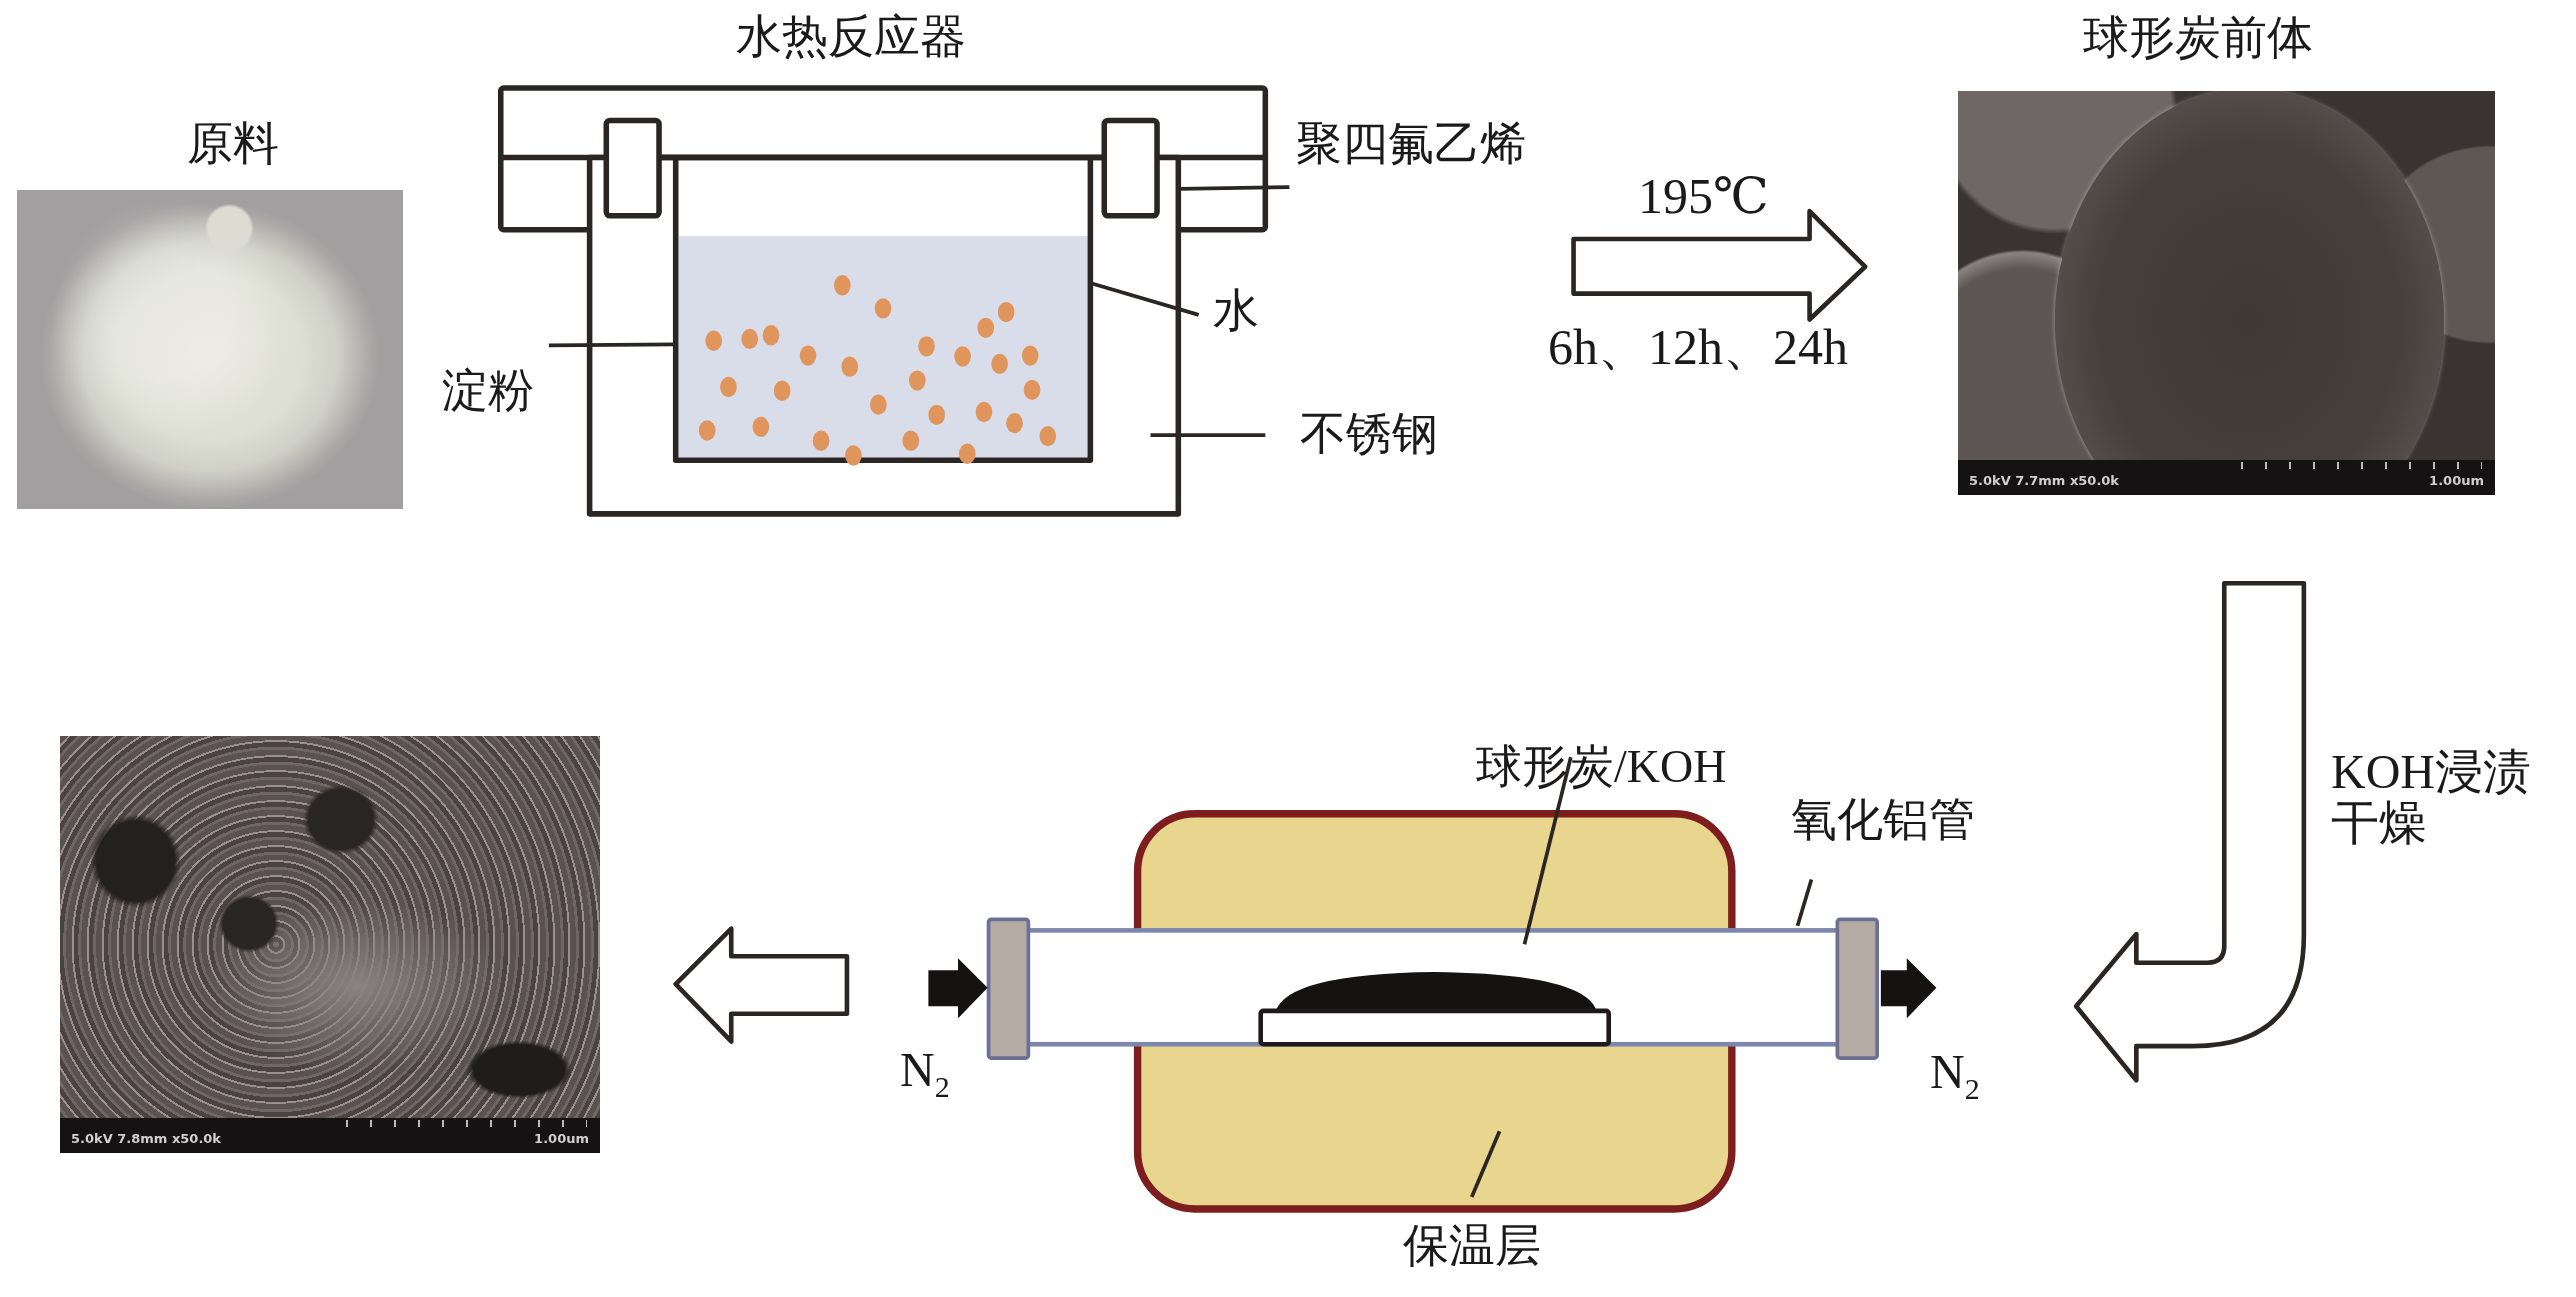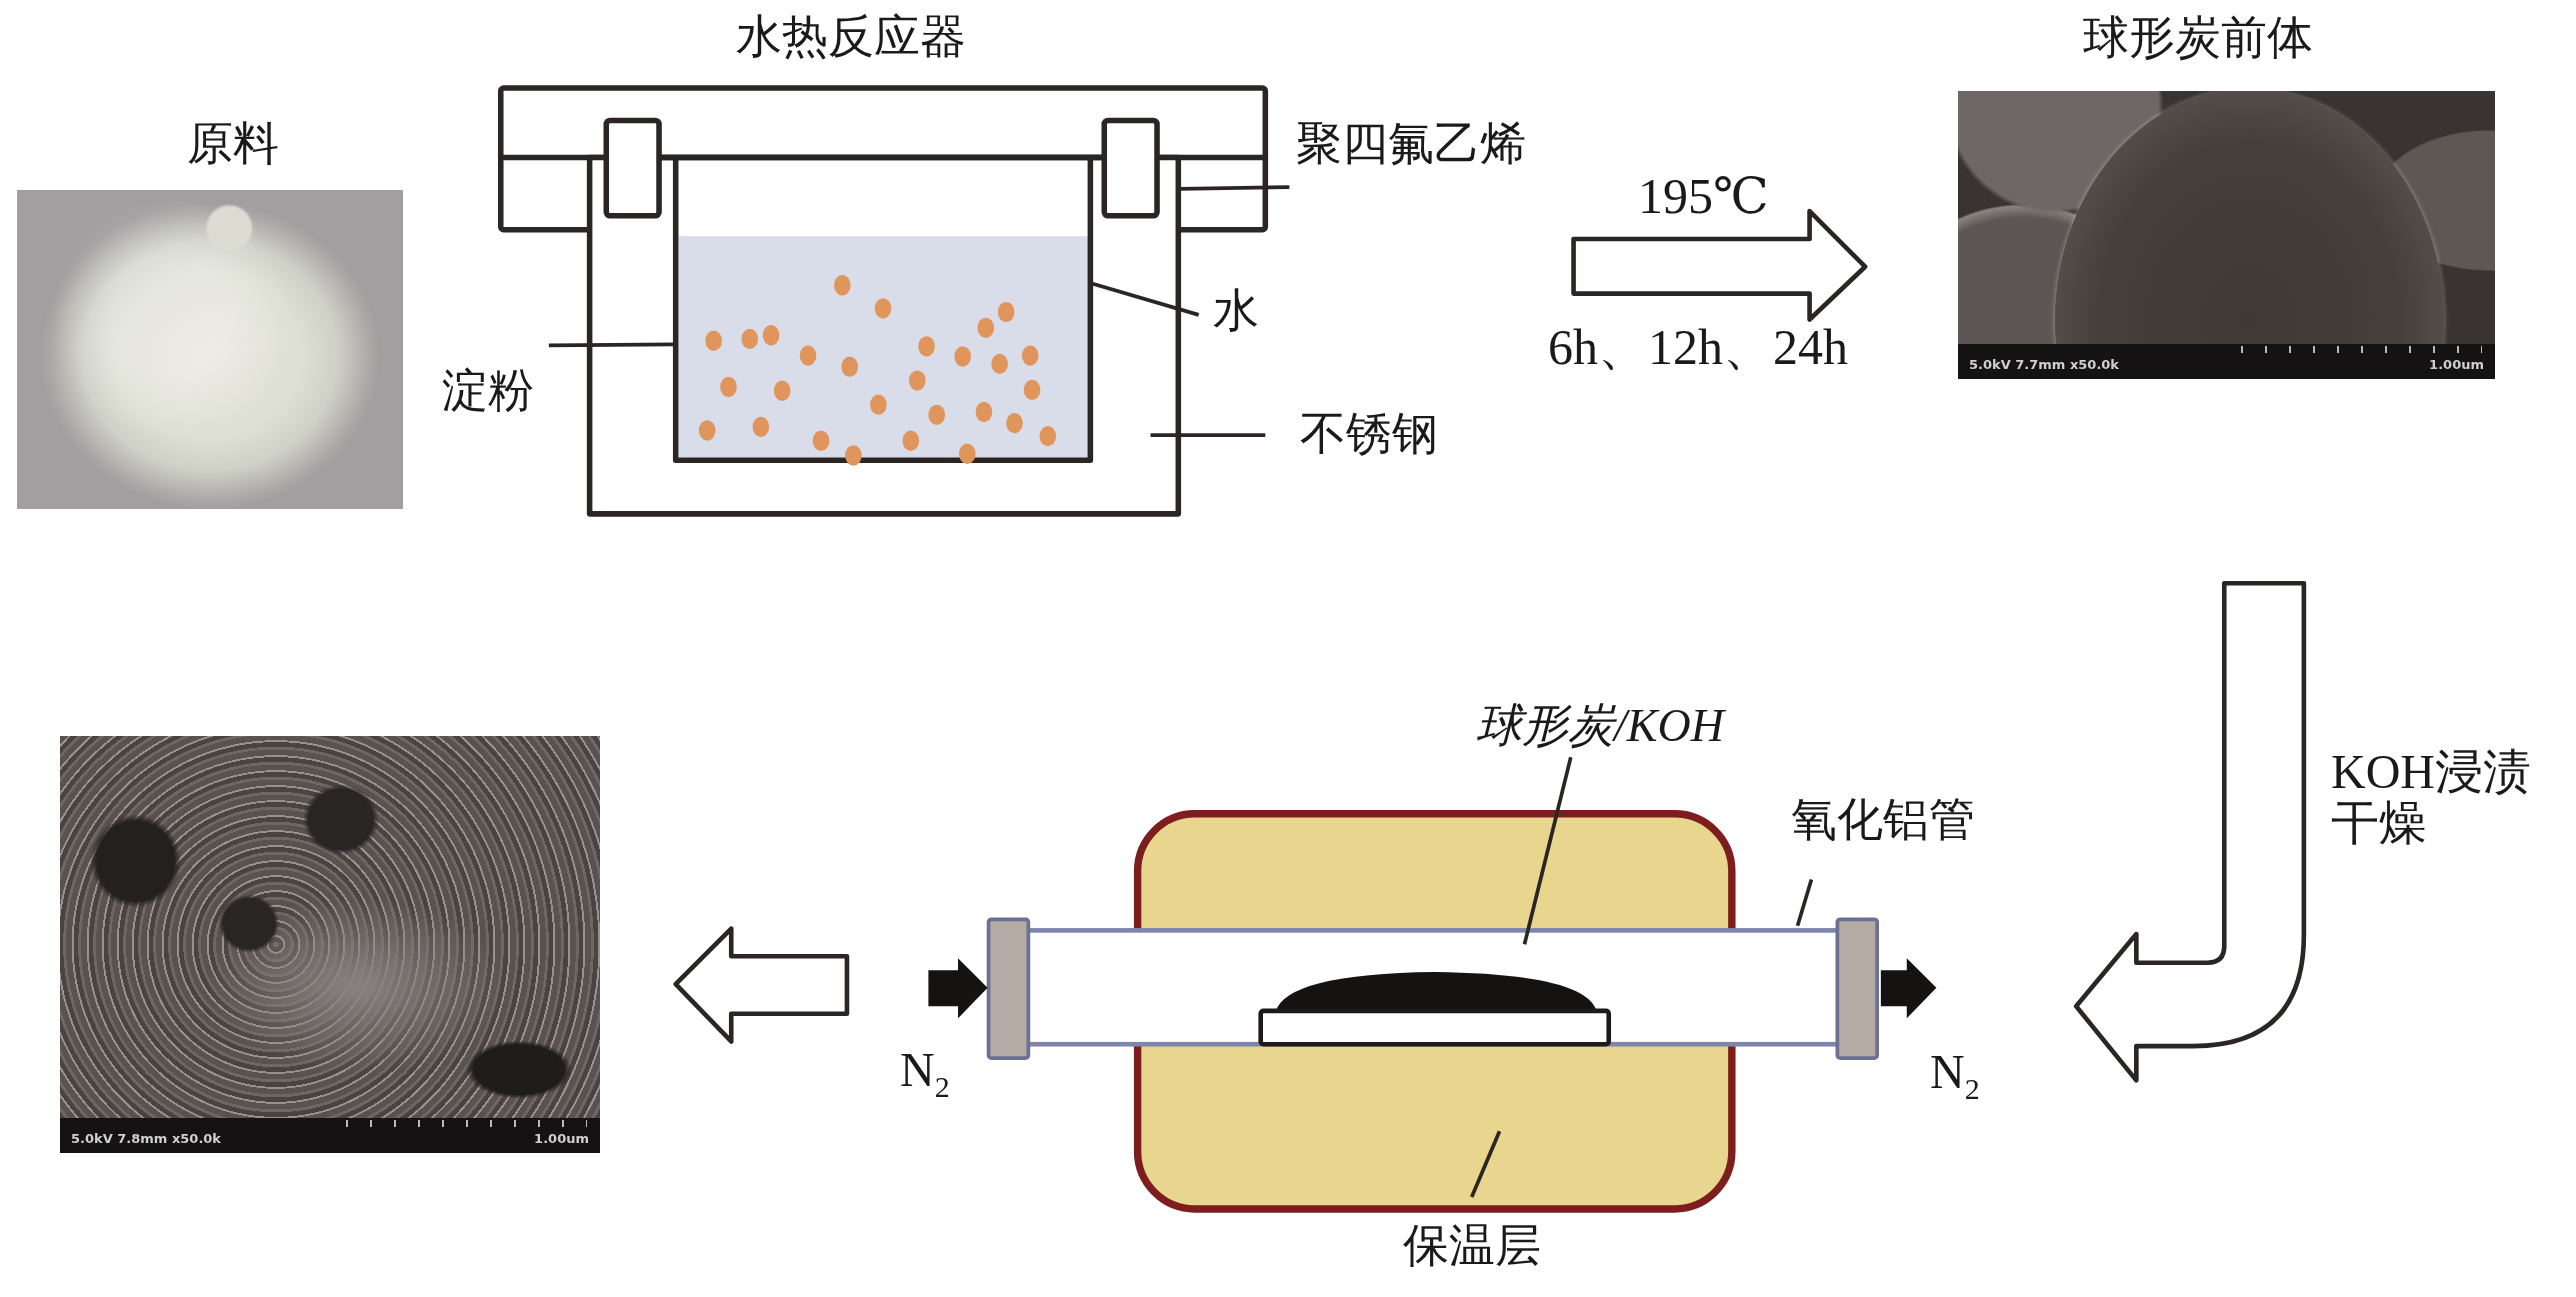--- a/index.html
+++ b/index.html
@@ -13,21 +13,21 @@
     background: radial-gradient(ellipse 44% 48% at 50% 52%, #e6e6dc 0%, #dedfd3 55%, #cfd0c6 75%, #a9a7a6 95%, #a29fa0 100%); }
   .photo-raw::after { content: ""; position: absolute; inset: 0;
     background: radial-gradient(circle at 55% 12%, #dcdcd2 0 6%, transparent 7%),
                 radial-gradient(circle at 40% 40%, rgba(255,255,255,0.25) 0 20%, transparent 40%); }
   .sem { background: #3b3532; overflow: hidden; }
   .sem-bar { position: absolute; left: 0; right: 0; bottom: 0; height: 35px; background: #141212; }
   .sem-cap { position: absolute; bottom: 7.4px; font-family: "DejaVu Sans", sans-serif; font-size: 13px;
              color: #cfcfcf; font-weight: bold; }
   .sem-ticks { position: absolute; bottom: 26px; right: 13px; width: 241px; height: 7.4px;
                background: repeating-linear-gradient(90deg, #bbb 0 1.9px, transparent 1.9px 24px); }
-  .sem-top { left: 1958px; top: 91px; width: 537px; height: 288px;
+  .sem-top { left: 1958px; top: 91px; width: 537px; height: 404px;
     background: radial-gradient(circle at 18% 5%, #6e6765 0 20%, transparent 21%),
                 radial-gradient(ellipse 28% 40% at 12% 72%, #5e5654 0 70%, #8b8380 80%, transparent 82%),
                 radial-gradient(ellipse 26% 30% at 99% 38%, #5e5754 0 80%, transparent 82%),
                 #393331; }
   .sem-top .sphere { position: absolute; left: 97px; top: -1.9px; width: 389px; height: 463px; border-radius: 50%;
     background: radial-gradient(ellipse at 50% 50%, #3f3835 0%, #473f3c 55%, #5c5451 80%, #8c8582 95%, #bdb7b3 100%);
     box-shadow: 0 0 5.6px rgba(230,230,230,0.5); }
   .sem-bot { left: 60px; top: 736px; width: 540px; height: 417px;
     background:
       radial-gradient(ellipse 12% 16% at 14% 30%, #242020 0 60%, transparent 70%),
@@ -133,21 +133,21 @@
   <div class="sphere"></div>
   <div class="sem-bar"></div>
   <div class="sem-ticks"></div>
   <div class="sem-cap" style="left:11px;">5.0kV 7.7mm x50.0k</div>
   <div class="sem-cap" style="right:11px;">1.00um</div>
 </div>
 
 <div class="lbl lbl-lat" style="left:2331px; top:748px; font-size:48px;">KOH浸渍</div>
 <div class="lbl" style="left:2331px; top:798px; font-size:48px;">干燥</div>
 
-<div class="lbl lbl-lat" style="left:1476px; top:703px;font-style:italic;">球形炭/KOH</div>
+<div class="lbl lbl-lat" style="left:1476px; top:744px;">球形炭/KOH</div>
 <div class="lbl" style="left:1791px; top:796px;">氧化铝管</div>
 <div class="lbl" style="left:1363px; top:1222px;margin-left:40px;">保温层</div>
 
 <div class="lbl lbl-lat" style="left:900px; top:1046px; font-size:48px;">
   <span>N</span><sub style="font-size:30px;">2</sub>
 </div>
 <div class="lbl lbl-lat" style="left:1930px; top:1048px; font-size:48px;">
   <span>N</span><sub style="font-size:30px;">2</sub>
 </div>
 

